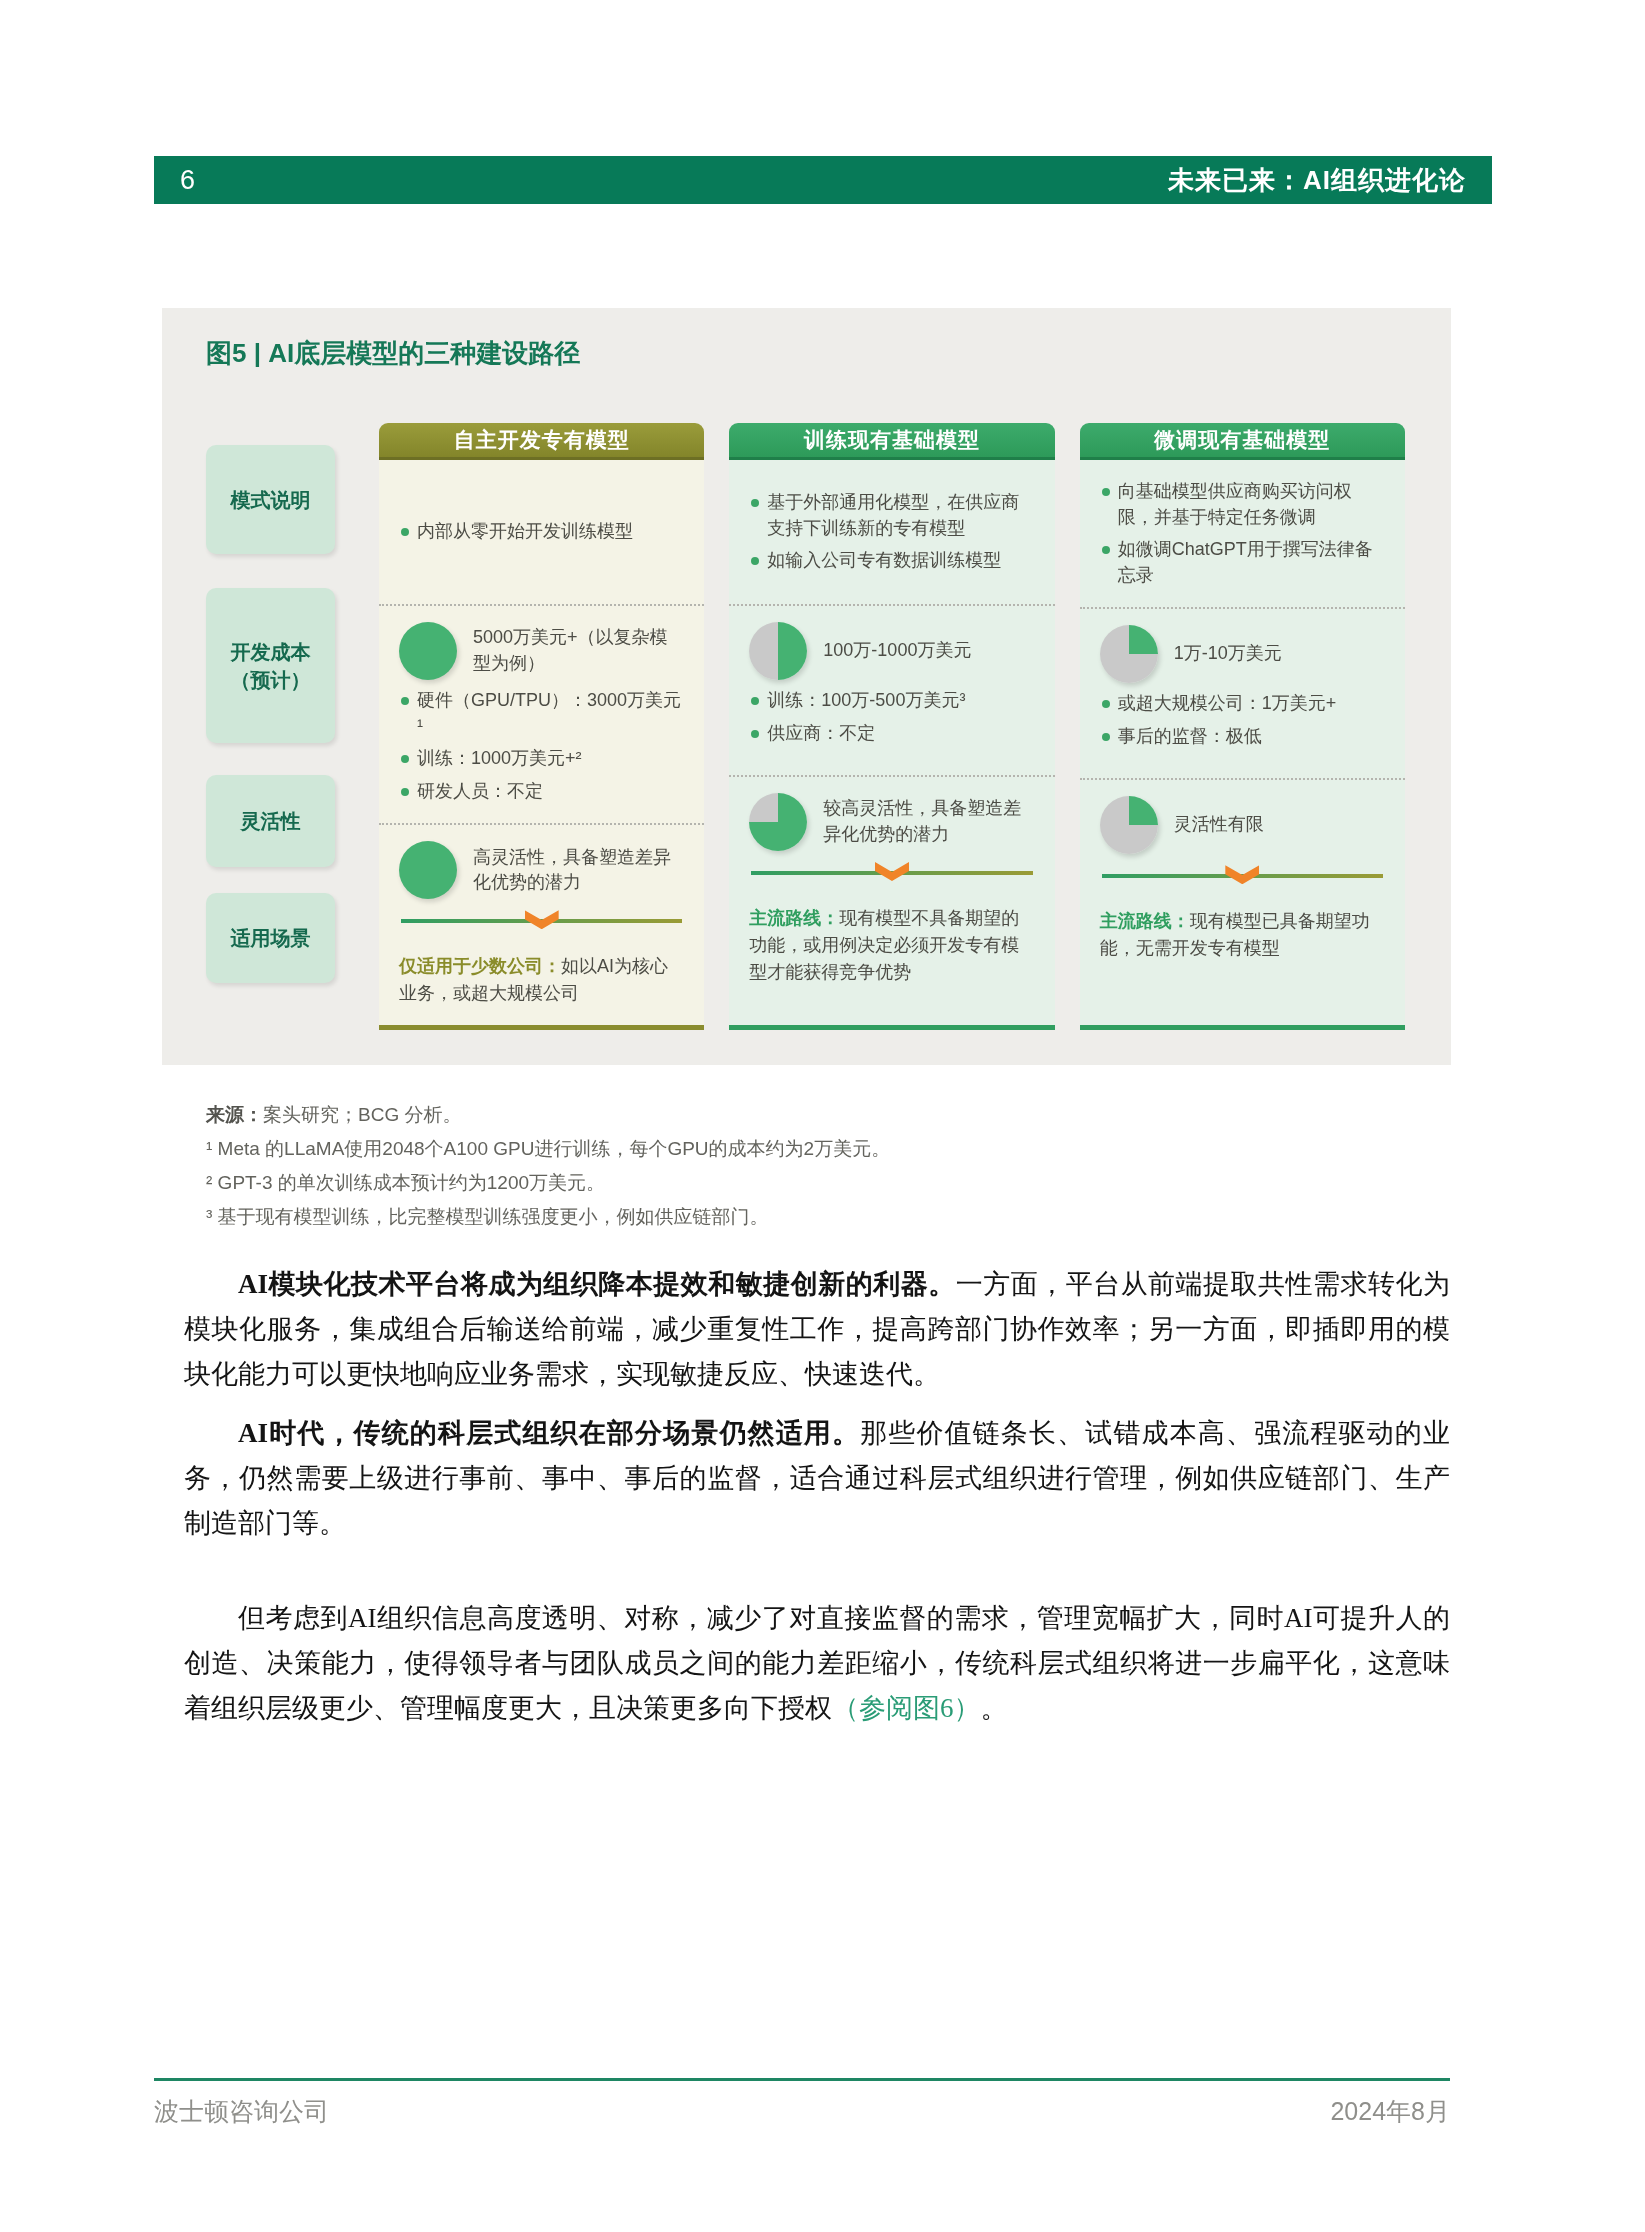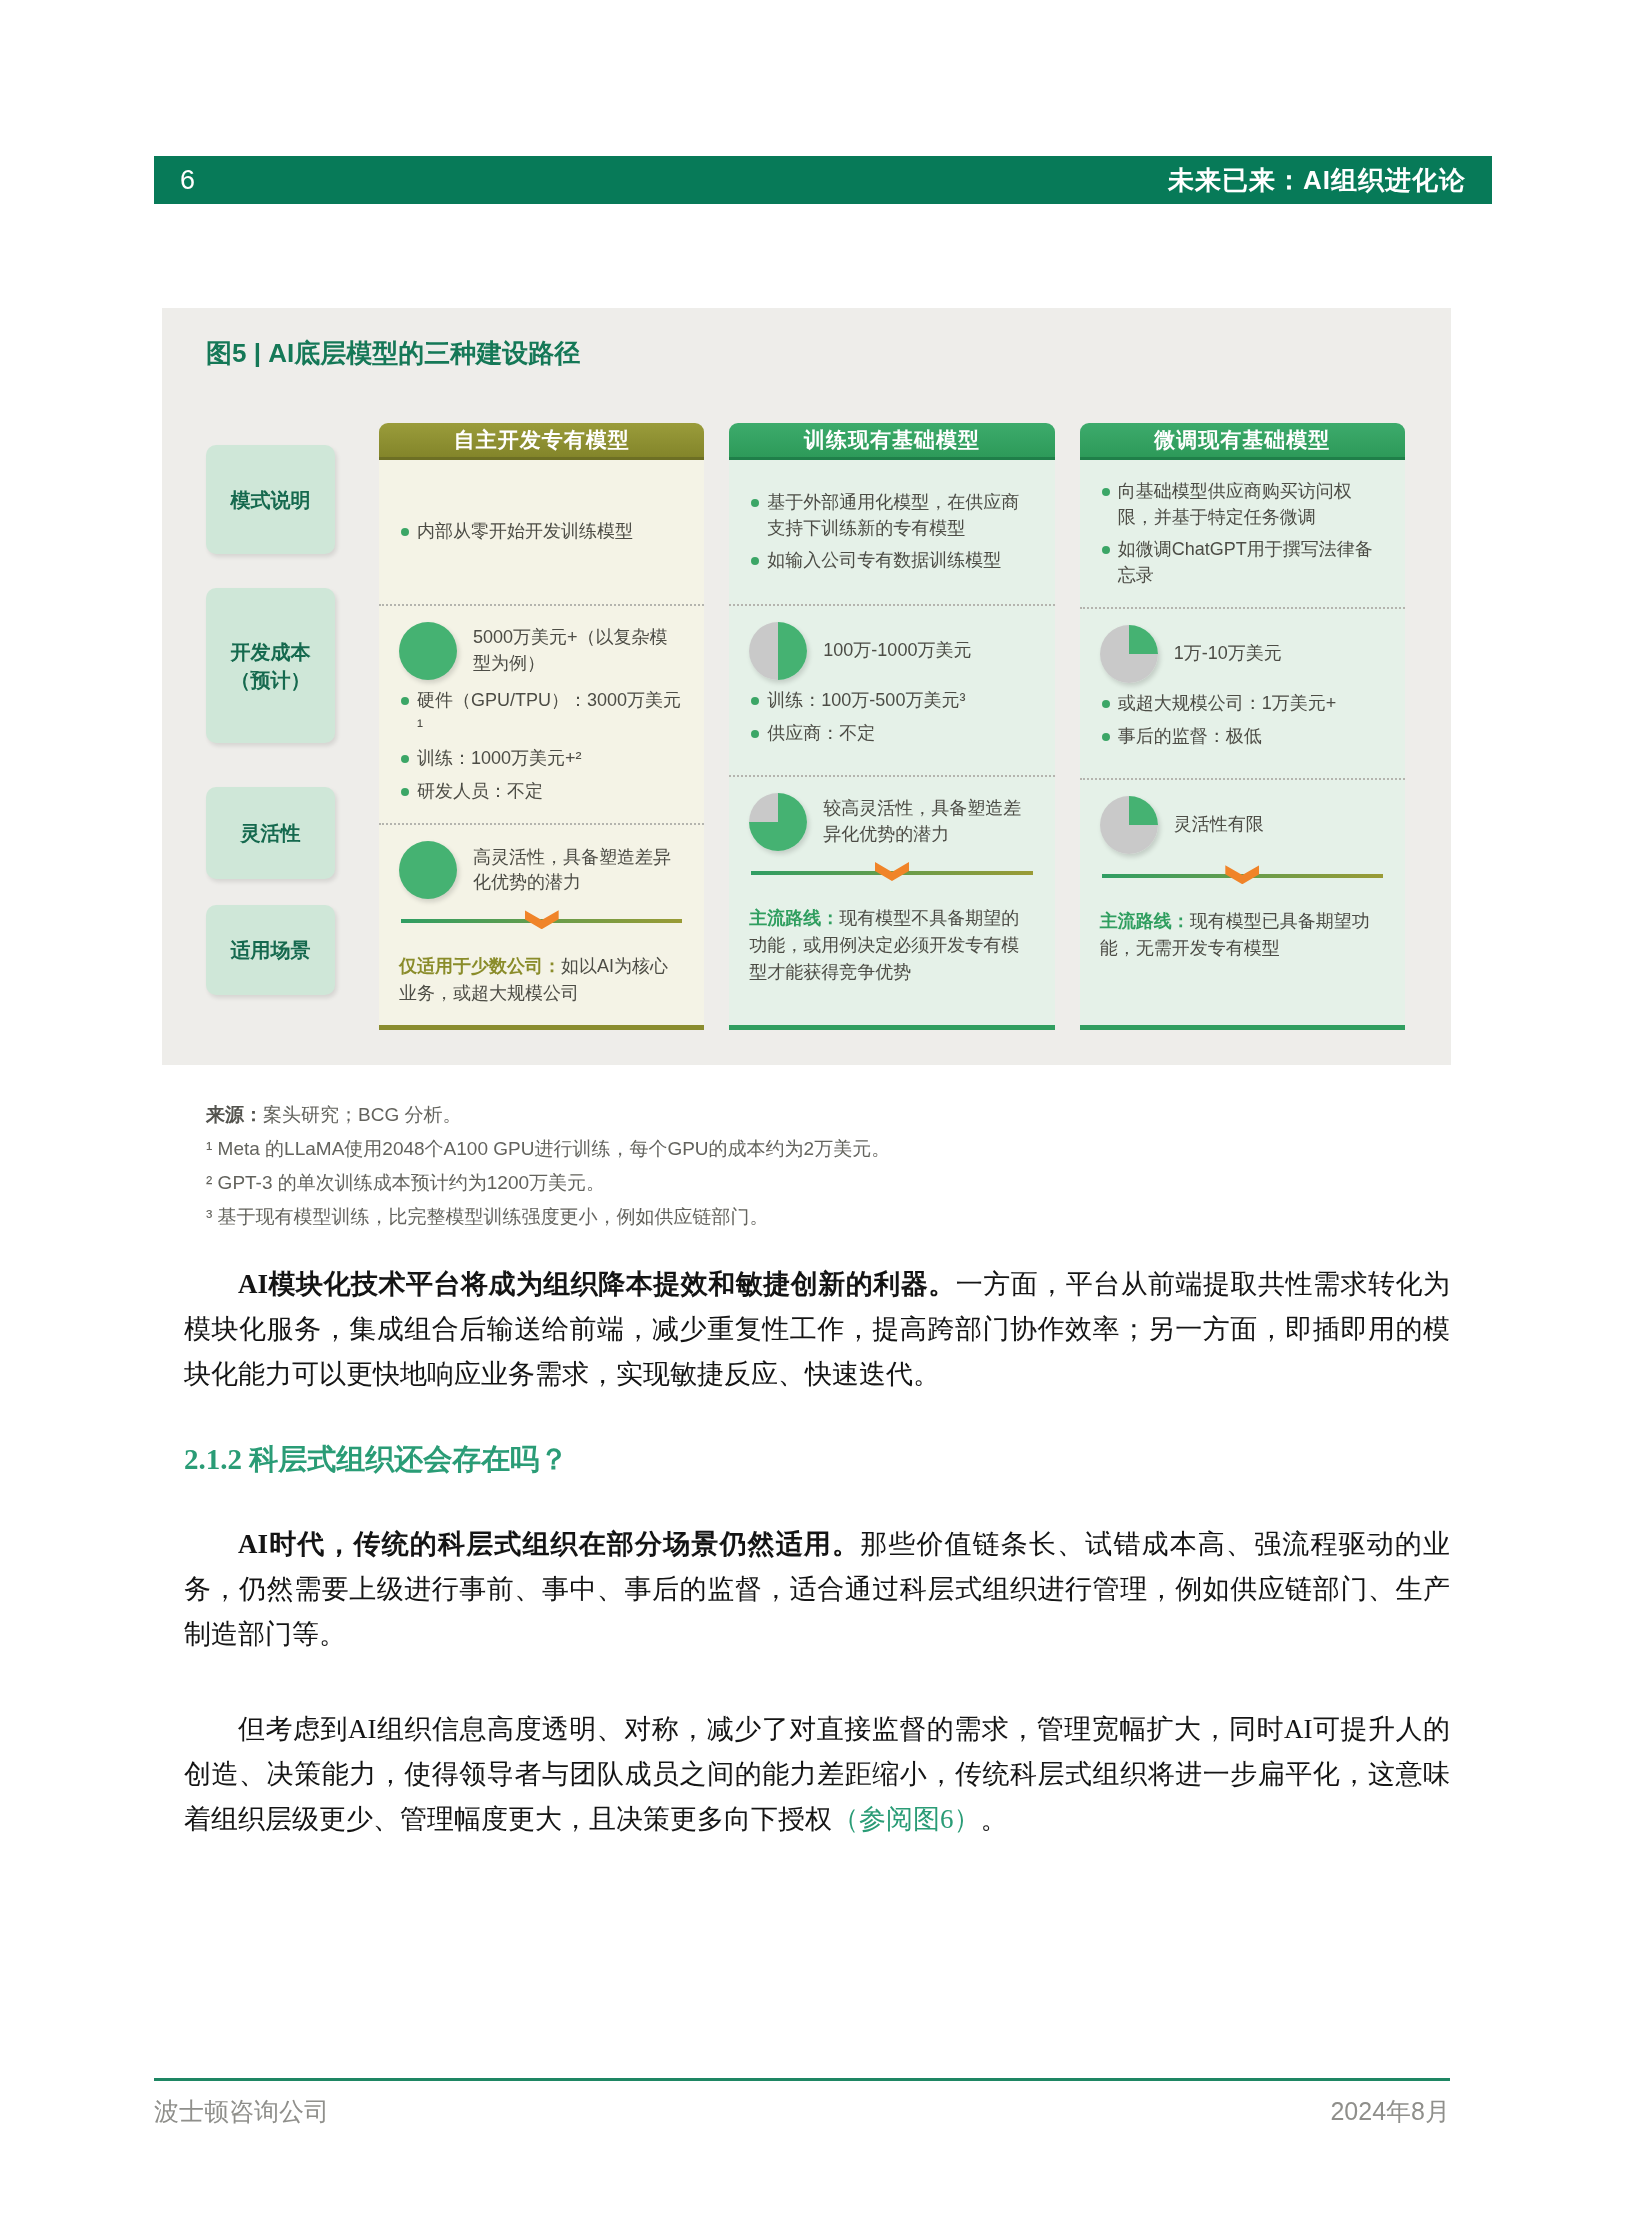--- a/index.html
+++ b/index.html
@@ -27,21 +27,21 @@
   .fig-table{display:flex;margin-top:52px;}
   .label-col{width:129px;margin-right:44px;flex:none;display:flex;flex-direction:column;}
   .row-label{
     background:#cfe7d8;border-radius:10px;box-shadow:2px 3px 4px rgba(0,0,0,.10);
     color:#15694e;font-weight:700;font-size:20px;line-height:1.4;
     display:flex;align-items:center;justify-content:center;text-align:center;
     white-space:pre-line;
   }
   .row-label:nth-child(1){margin-top:22px;height:109px;}
   .row-label:nth-child(2){margin-top:34px;height:155px;}
-  .row-label:nth-child(3){margin-top:44px;height:92px;}
+  .row-label:nth-child(3){margin-top:32px;height:92px;}
   .row-label:nth-child(4){margin-top:26px;height:90px;}
 
   .cols{display:flex;gap:25px;flex:1;}
   .card{flex:1;display:flex;flex-direction:column;}
   .card-header{
     height:34px;flex:none;border-radius:9px 9px 0 0;color:#fff;font-weight:700;font-size:21px;
     display:flex;align-items:center;justify-content:center;letter-spacing:1px;
   }
   .theme-olive .card-header{background:linear-gradient(#9a9c3b,#83852a);border-bottom:3px solid #6d6f24;}
   .theme-green .card-header{background:linear-gradient(#3dab6c,#2d9a59);border-bottom:3px solid #1f7f49;}
@@ -241,21 +241,20 @@
     <div><span class="src-label">来源：</span><span>案头研究；BCG 分析。</span></div>
     <div>¹ Meta 的LLaMA使用2048个A100 GPU进行训练，每个GPU的成本约为2万美元。</div>
     <div>² GPT-3 的单次训练成本预计约为1200万美元。</div>
     <div>³ 基于现有模型训练，比完整模型训练强度更小，例如供应链部门。</div>
   </div>
 </div>
 
 <div class="body-copy">
   <p class="p1"><span class="bold-seg">AI模块化技术平台将成为组织降本提效和敏捷创新的利器。</span><span>一方面，平台从前端提取共性需求转化为模块化服务，集成组合后输送给前端，减少重复性工作，提高跨部门协作效率；另一方面，即插即用的模块化能力可以更快地响应业务需求，实现敏捷反应、快速迭代。</span></p>
 
-  <h3 class="sec-heading">2.1.2 科层式组织还会存在吗？</h3>
 
   <p class="p2"><span class="bold-seg">AI时代，传统的科层式组织在部分场景仍然适用。</span><span>那些价值链条长、试错成本高、强流程驱动的业务，仍然需要上级进行事前、事中、事后的监督，适合通过科层式组织进行管理，例如供应链部门、生产制造部门等。</span></p>
 
   <p class="p3"><span>但考虑到AI组织信息高度透明、对称，减少了对直接监督的需求，管理宽幅扩大，同时AI可提升人的创造、决策能力，使得领导者与团队成员之间的能力差距缩小，传统科层式组织将进一步扁平化，这意味着组织层级更少、管理幅度更大，且决策更多向下授权</span><span class="green-ref">（参阅图6）</span><span>。</span></p>
 </div>
 
 <div class="footer-line"></div>
 <div class="footer">
   <span>波士顿咨询公司</span>
   <span>2024年8月</span>

